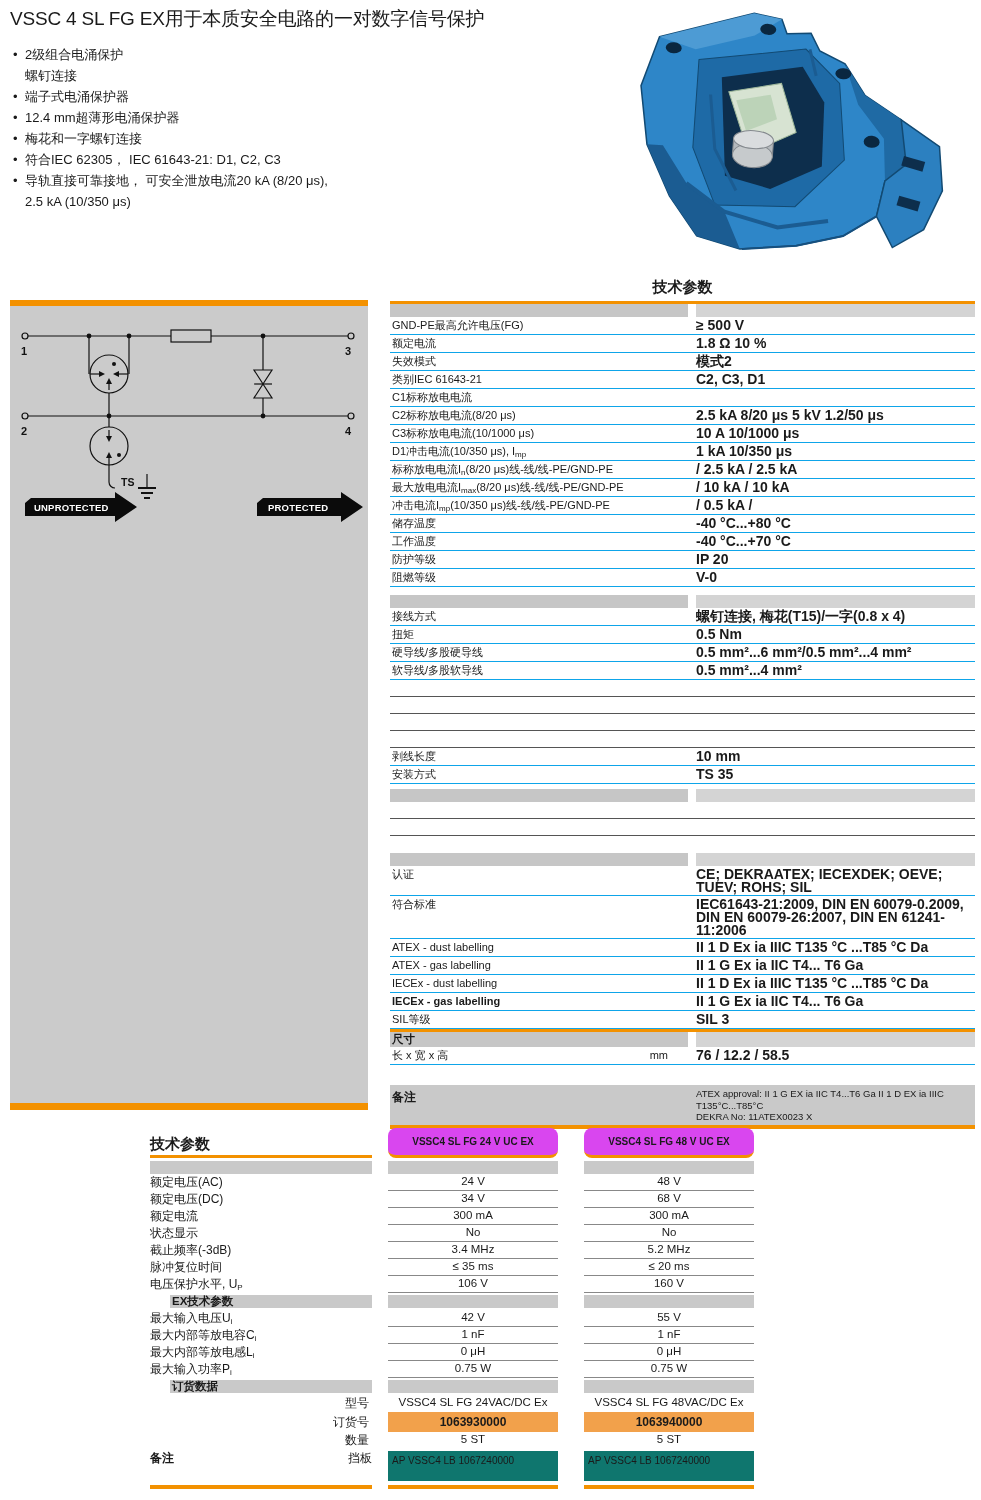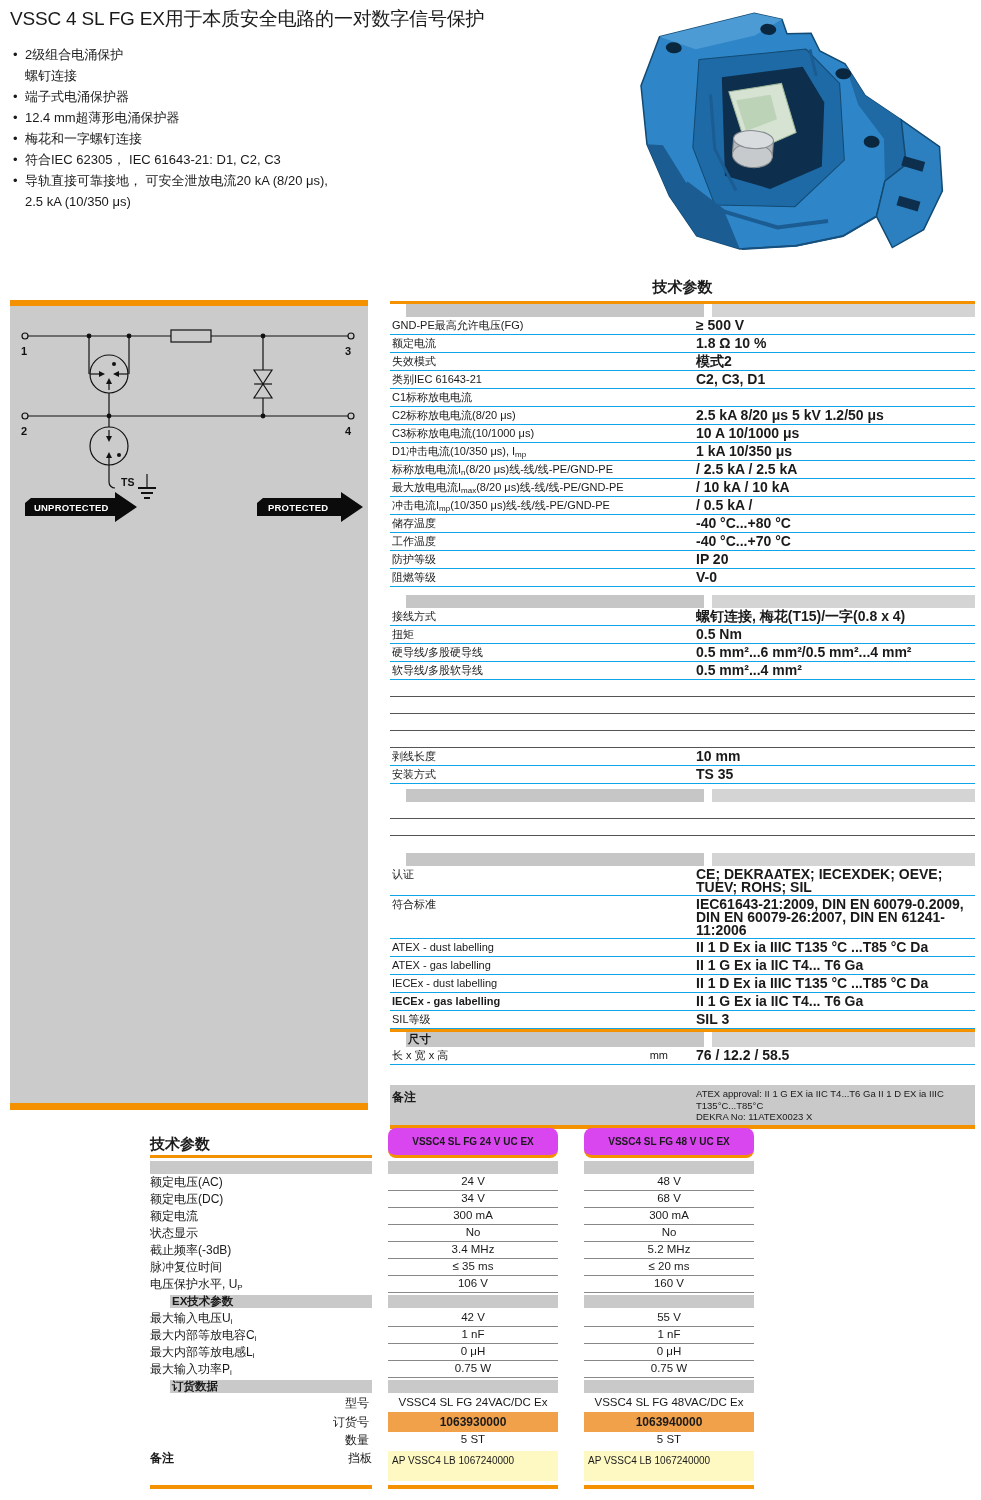--- a/index.html
+++ b/index.html
@@ -20,21 +20,21 @@
   
   .panel{position:absolute;left:10px;top:300px;width:358px;height:810px;
     background:#cbcbcb;border-top:6px solid #f39100;border-bottom:7px solid #f39100;
     box-sizing:border-box;}
   .panel svg{display:block;margin:8px 0 0 1px;}
   
   .rt{position:absolute;left:390px;top:278px;width:585px;}
   .rt-heading,.bt-heading{font-size:15px;font-weight:bold;margin:0 0 6px 0;line-height:17px;text-align:center;}
   .rule3{height:3px;background:#f39100;}
   .gray{display:flex;height:13px;}
-  .gray .g1{width:298px;background:#c6c6c6;margin-left:16px;}
+  .gray .g1{width:298px;background:#c6c6c6;}
   .gray .gsp{width:8px;}
   .gray .g2{flex:1;background:#d4d4d4;}
   .gray.sec{height:15px;}
   .gray.sec .g1{font-size:11.5px;font-weight:bold;line-height:15px;padding-left:2px;box-sizing:border-box;}
   .trow{display:flex;border-bottom:1px solid #0ea5e9;min-height:17px;align-items:flex-start;}
   .trow .lab{width:298px;padding:2px 2px 1px 2px;font-size:11px;line-height:13px;box-sizing:border-box;display:flex;}
   .trow .lab .unit{margin-left:auto;padding-right:18px;}
   .trow .val{flex:1;padding:2px 0 1px 8px;font-size:14px;line-height:13px;font-weight:bold;}
   .trow.b .lab{font-weight:bold;}
   .emptyrow{height:16px;border-bottom:1px solid #555;}
@@ -59,21 +59,21 @@
   .bt-lrow.h20{height:20px;line-height:20px;}
   .bt-sec{height:13px;margin:2px 0;background:#c9c9c9;}
   .bt-sec.lbl{font-weight:bold;font-size:11.5px;line-height:13px;padding-left:2px;box-sizing:border-box;white-space:nowrap;margin-left:20px;}
   .bt-vrow{height:17px;box-sizing:border-box;border-bottom:1px solid #888;
     text-align:center;font-size:11.5px;line-height:15px;white-space:nowrap;}
   .bt-vrow.noline{border-bottom:none;}
   .bt-order{height:20px;background:#f2a14b;font-weight:bold;text-align:center;
     font-size:12px;line-height:20px;}
   .bt-baffle-l{height:30px;margin-top:2px;display:flex;justify-content:space-between;font-size:12px;line-height:14px;}
   .bt-baffle-l .n{font-weight:bold;}
-  .bt-baffle-v{height:30px;margin-top:2px;background:#fef9c3;font-size:10px;
+  .bt-baffle-v{height:30px;margin-top:2px;background:#0f766e;font-size:10px;
     padding:4px 2px 0 4px;box-sizing:border-box;text-align:left;white-space:nowrap;}
   .bt-orange{height:4px;background:#f39100;margin-top:4px;}
 </style>
 </head>
 <body>
 
 <div class="page-title">VSSC 4 SL FG EX用于本质安全电路的一对数字信号保护</div>
 <div class="bullets" id="bullets">
     <div class="bullet">2级组合电涌保护</div>
     <div class="bullet-cont">螺钉连接</div>

